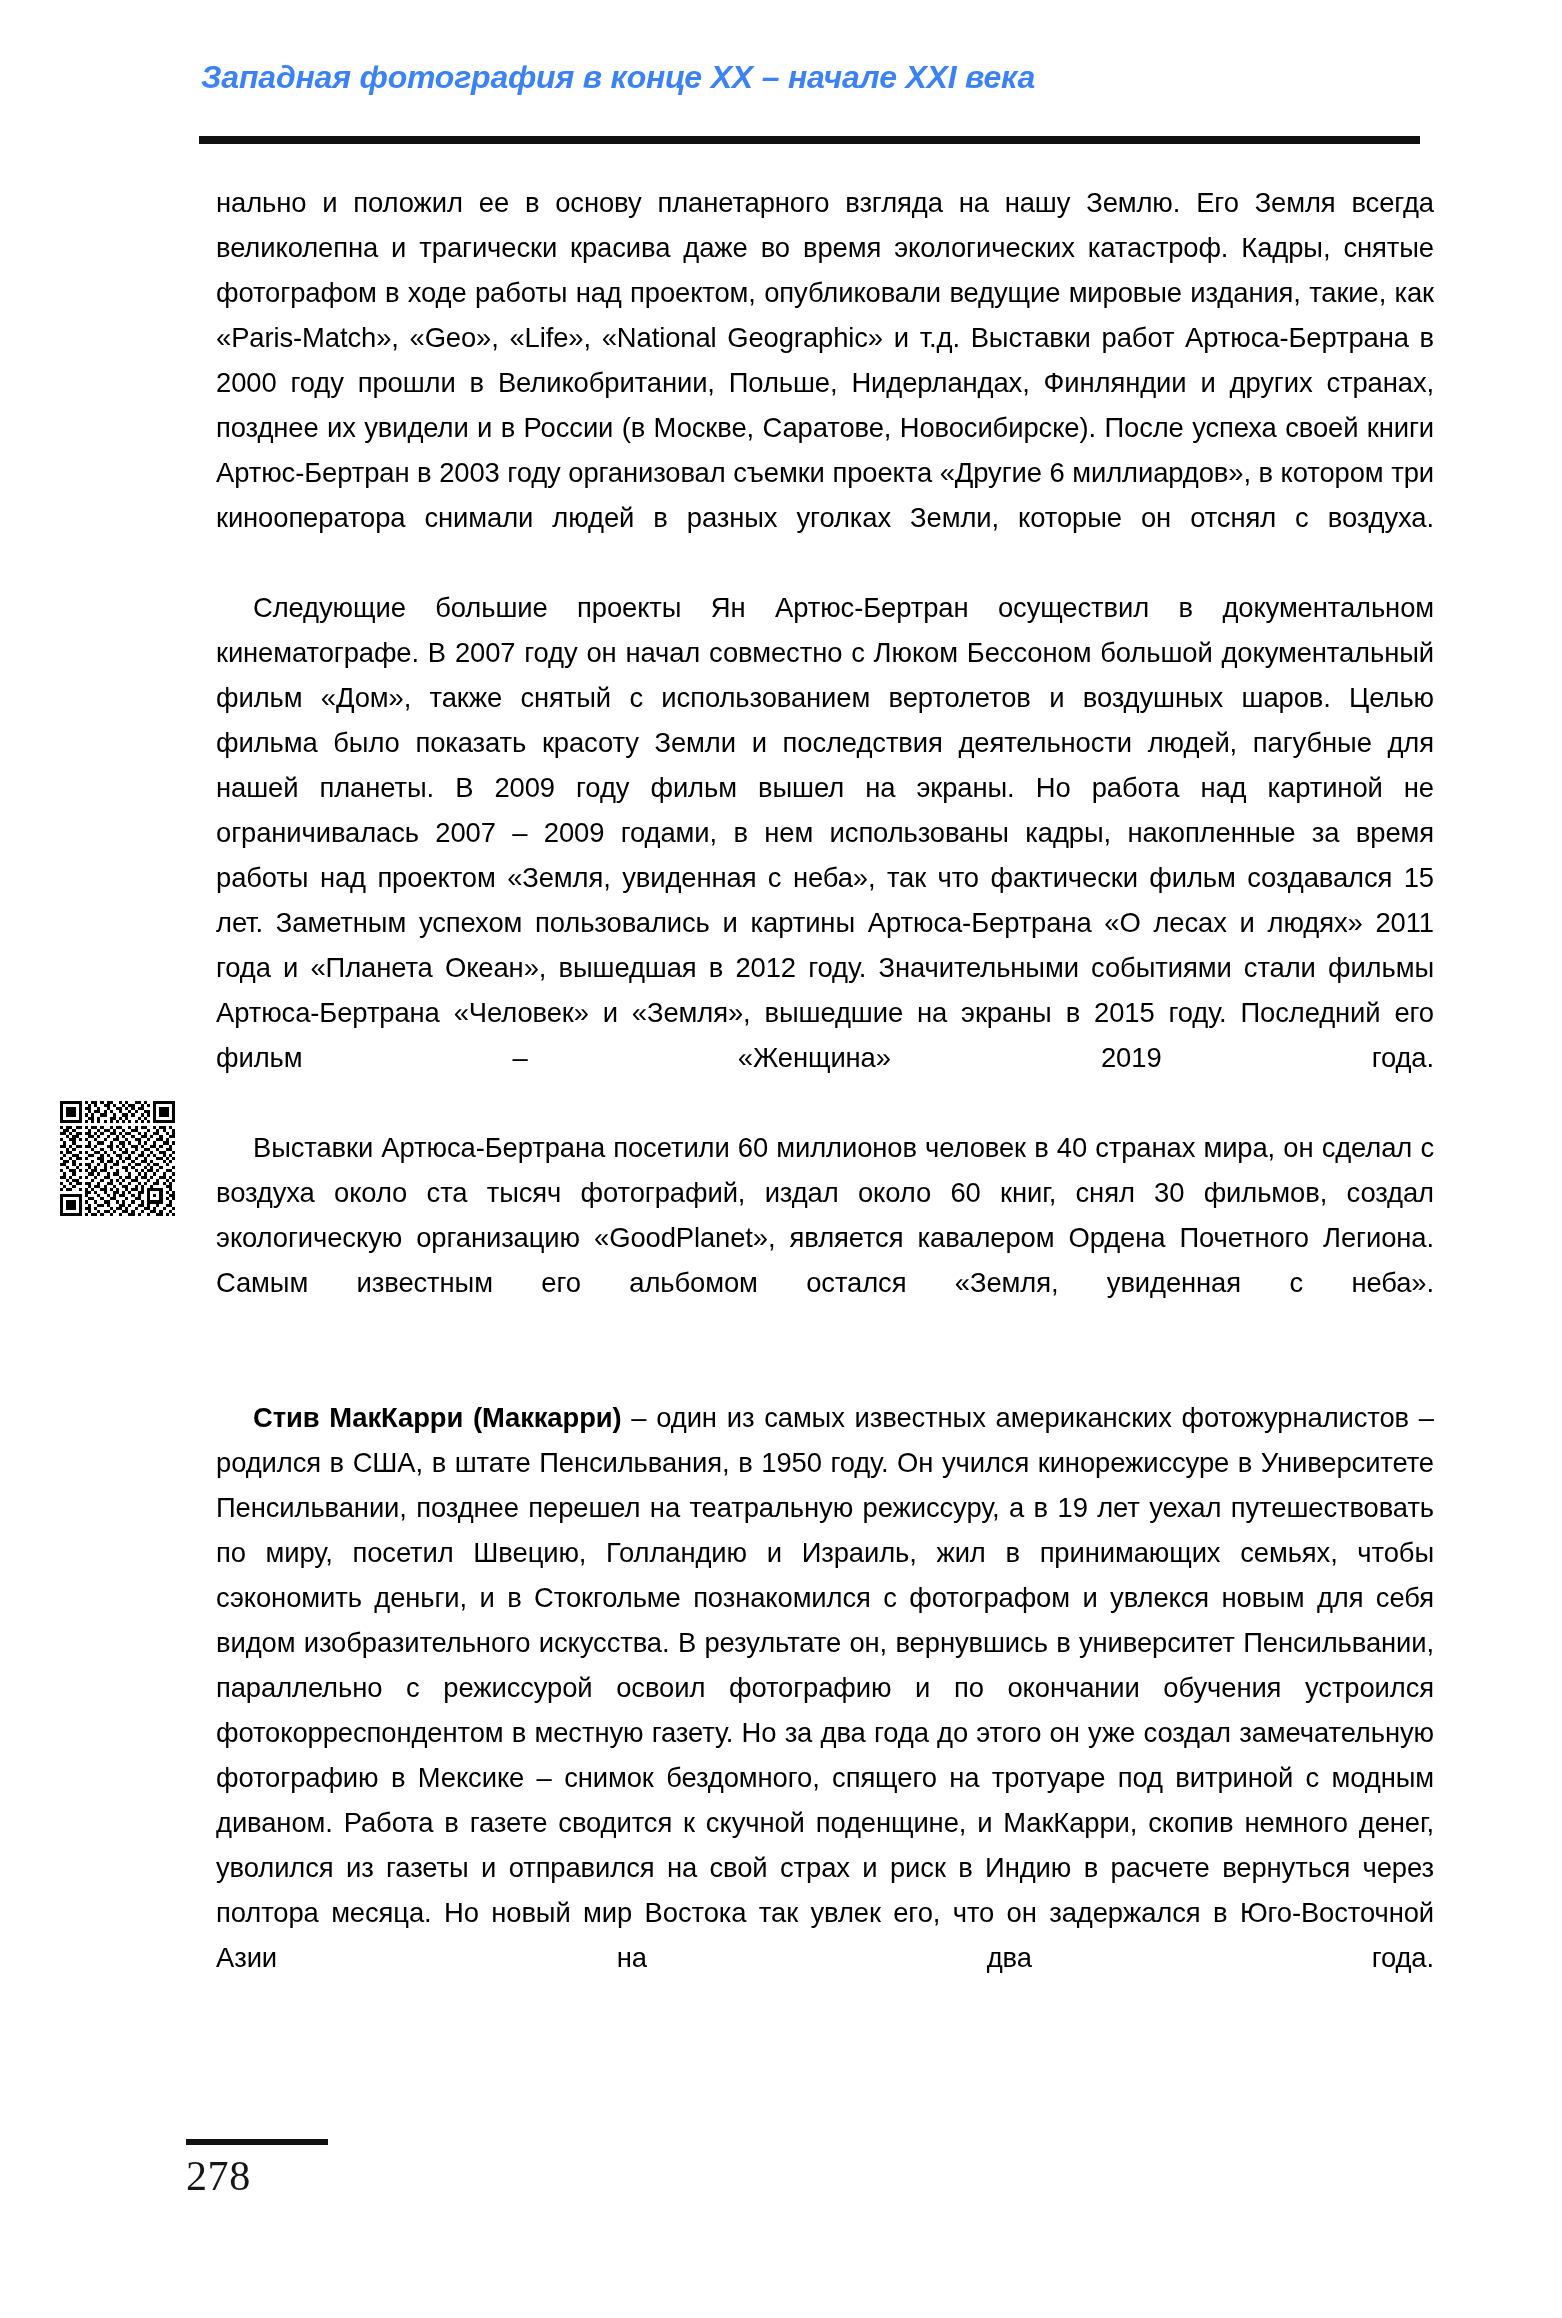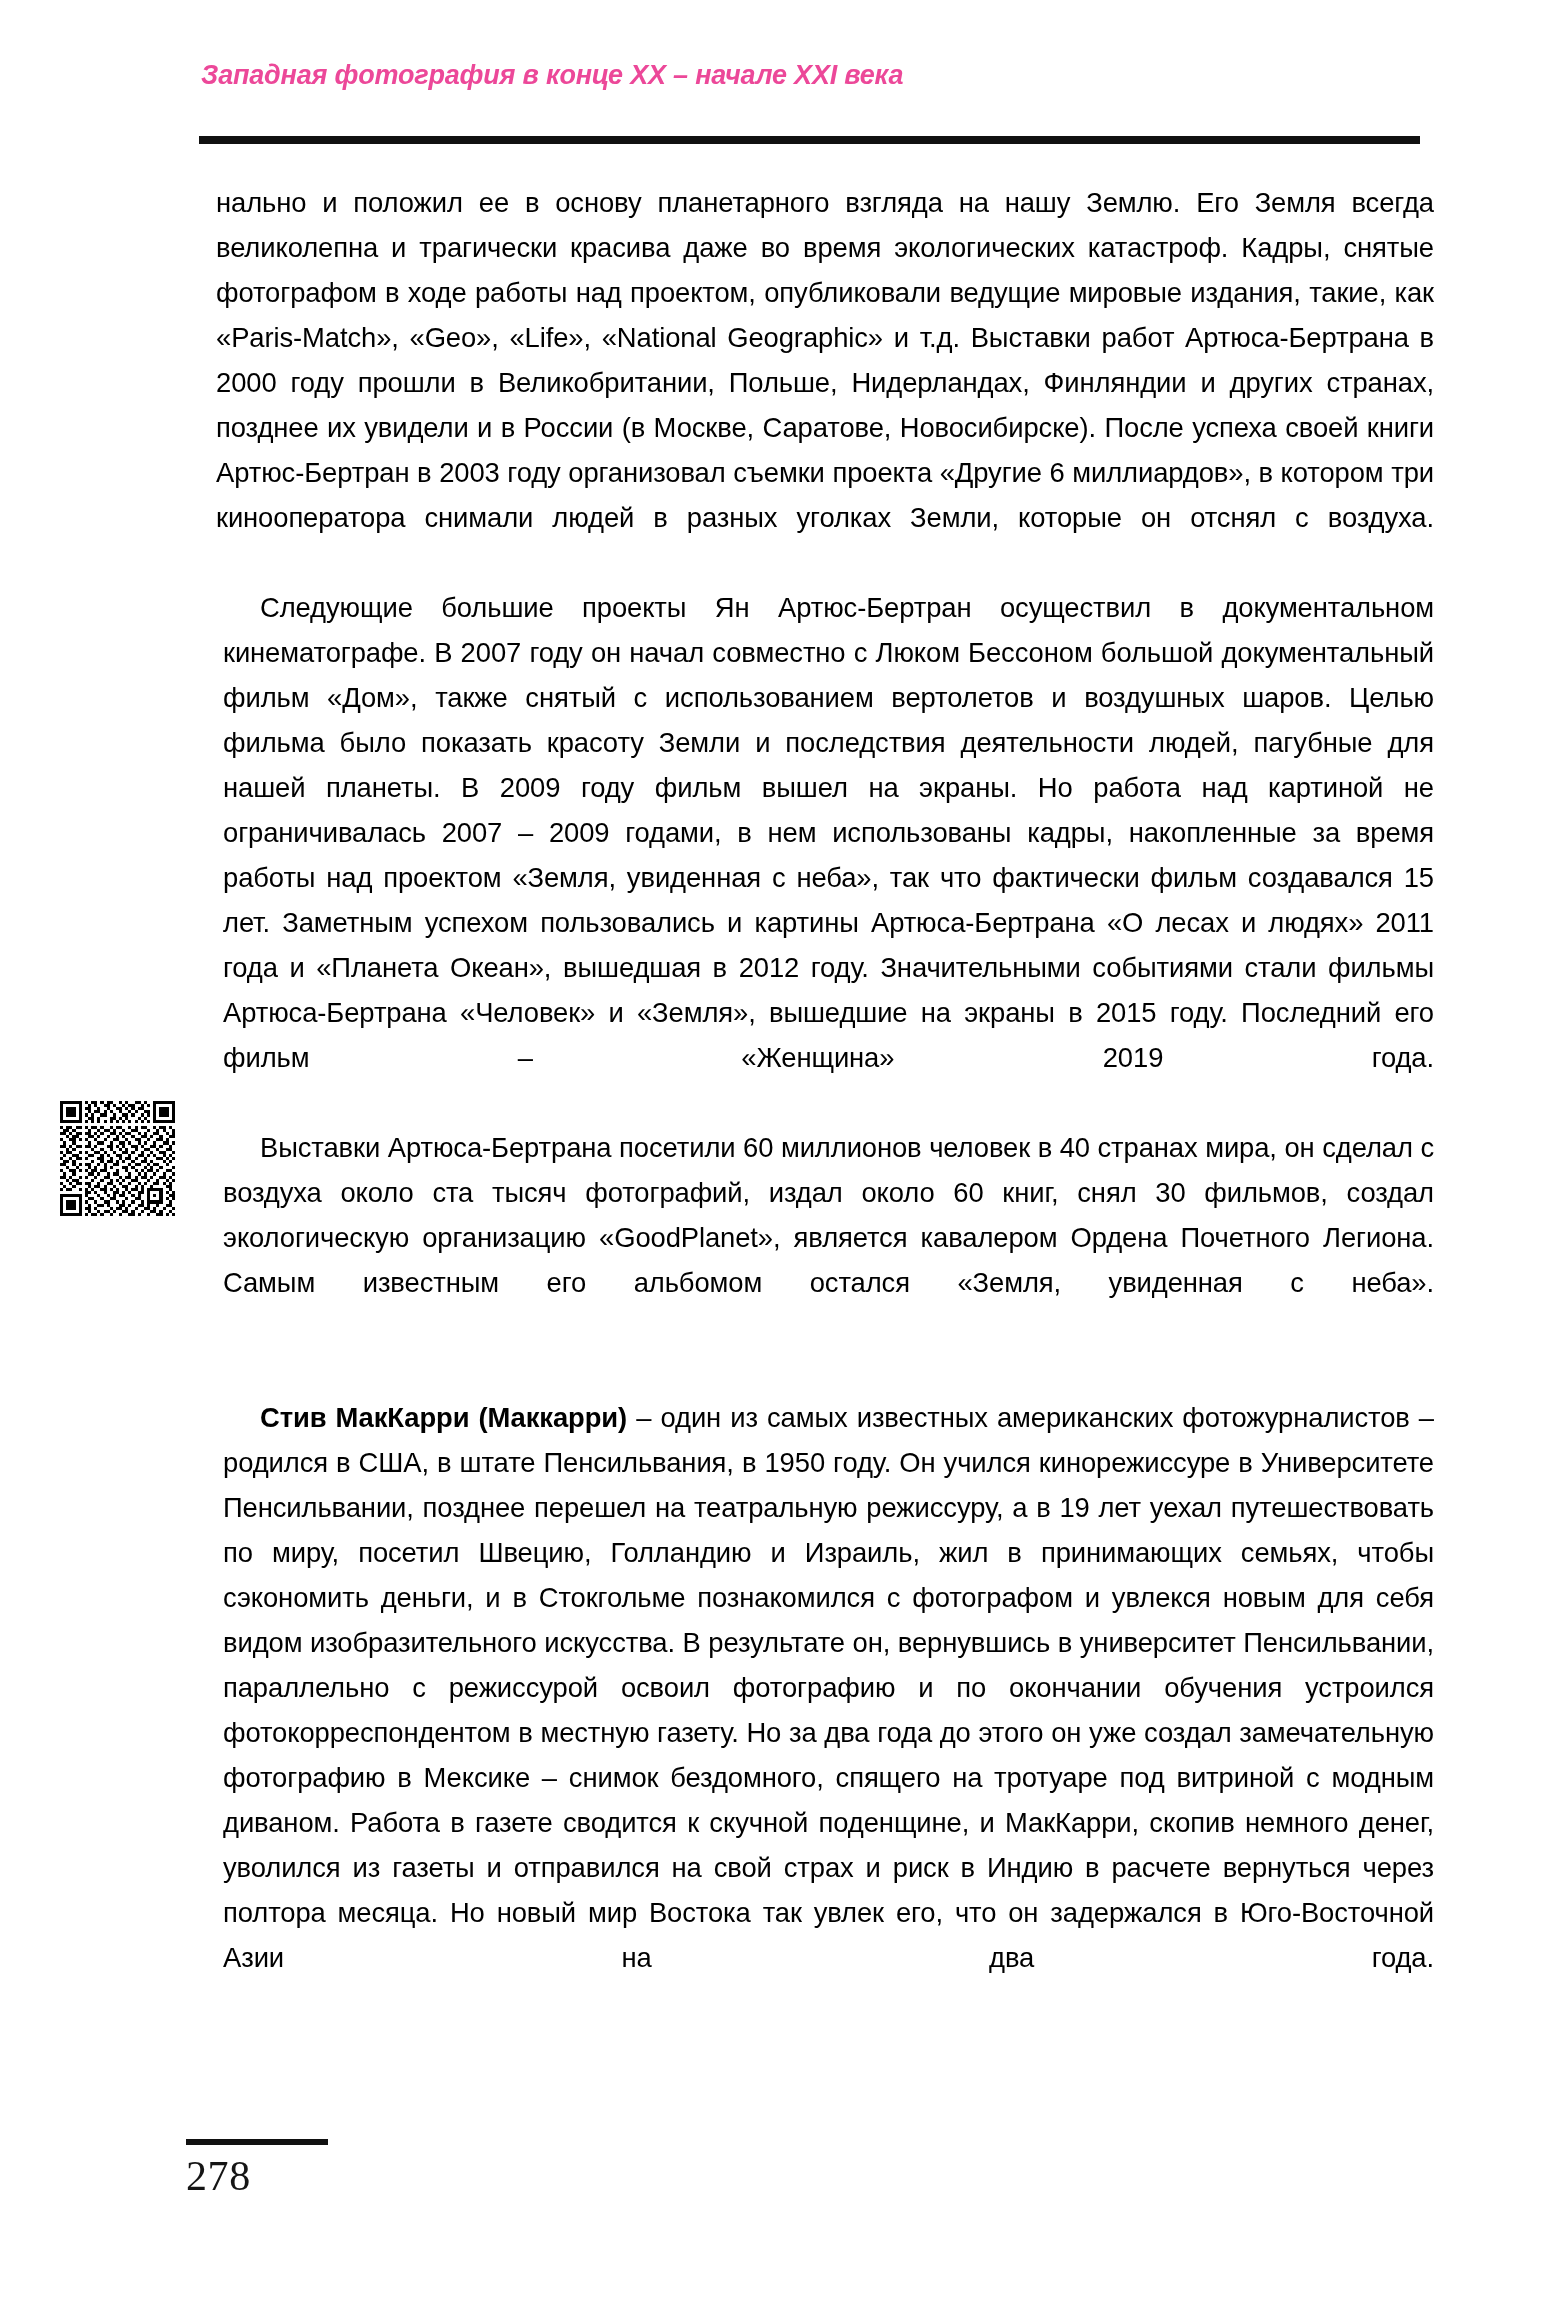--- a/index.html
+++ b/index.html
@@ -22,25 +22,25 @@
 
   
   .running-head {
     position: absolute;
     left: 201px;
     top: 61px;
     width: 1218px;
     font-family: "Liberation Sans", sans-serif;
     font-style: italic;
     font-weight: bold;
-    font-size: 27px;
+    font-size: 32px;
     letter-spacing: -0.2px;
     line-height: 1.05;
     white-space: nowrap;
-    color: #ec4899;
+    color: #3b82f6;
   }
   .head-rule {
     position: absolute;
     left: 199px;
     top: 136px;
     width: 1221px;
     height: 8.2px;
     background: #111111;
   }
 
@@ -58,21 +58,20 @@
     color: #000;
     letter-spacing: -0.1px;
   }
   .body-col p {
     margin: 0;
     text-indent: 0;
     text-align: justify;
   }
   .body-col p.indent {
     text-indent: 37px;
-    margin-left: 7px;
   }
   .body-col p:last-child::after,
   .body-col p.nojust::after {
     content: "";
     display: inline-block;
     width: 100%;
   }
   .gap-para {
     height: 45px;
   }

